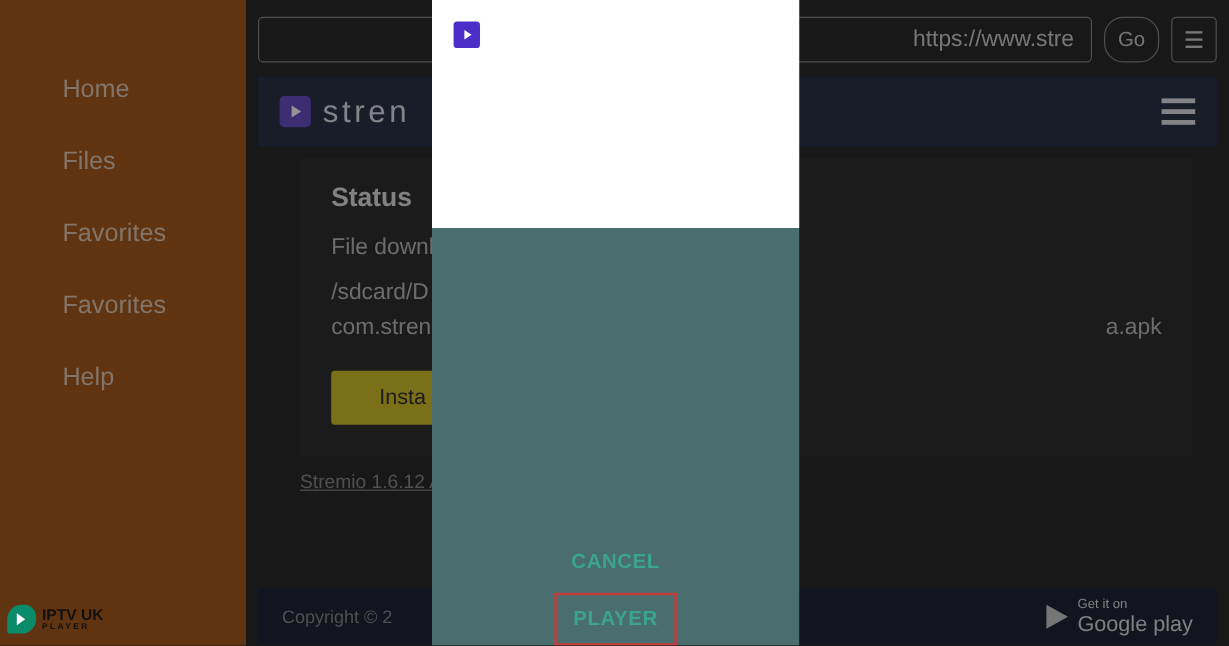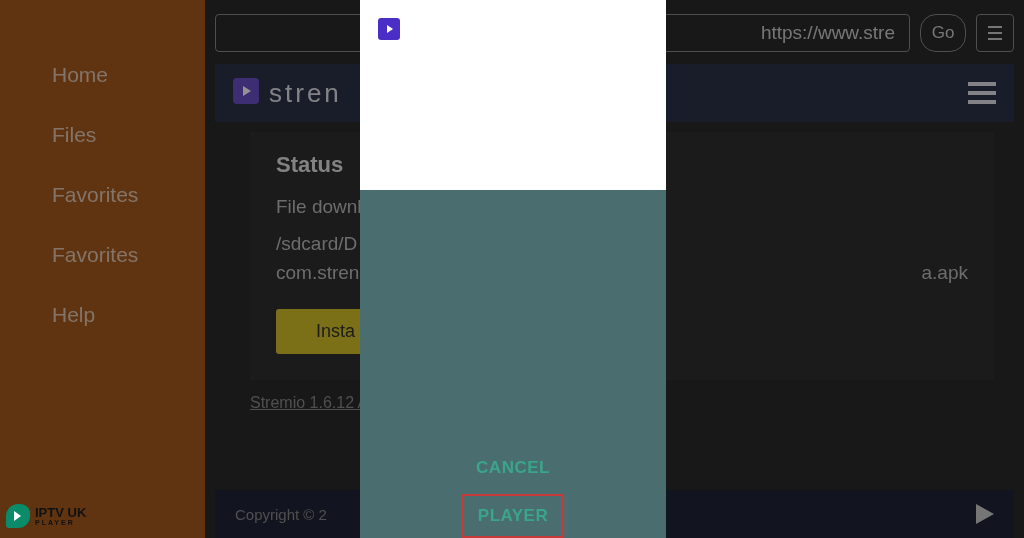--- a/index.html
+++ b/index.html
@@ -10,21 +10,21 @@
 .sidebar-item.active { font-weight: bold; color: #fff; }
 
 .main { position: absolute; left: 205px; top: 0; width: 819px; height: 538px; background: #2a2a2a; }
 .url-bar-row { display: flex; padding: 14px 10px 0 10px; gap: 10px; align-items: center; }
 .url-bar { flex: 1; height: 38px; border: 1px solid #888; border-radius: 4px; background: transparent; color: #ccc; padding: 0 14px; font-size: 19px; text-align: right; }
 .go-btn { width: 46px; height: 38px; border: 1px solid #888; border-radius: 16px; background: transparent; color: #ccc; font-size: 17px; }
 .menu-btn { width: 38px; height: 38px; border: 1px solid #888; border-radius: 4px; background: transparent; color: #ccc; display: flex; flex-direction: column; justify-content: center; align-items: center; gap: 4px; }
 .menu-btn span { width: 14px; height: 2px; background: #ccc; }
 
 .site-header { margin: 12px 10px 0 10px; background: #2b3147; height: 58px; display: flex; align-items: center; padding: 0 18px; justify-content: space-between; }
-.site-logo { display: flex; align-items: flex-start; gap: 10px; }
+.site-logo { display: flex; align-items: center; gap: 10px; }
 .site-logo-icon { width: 26px; height: 26px; background: #6a4ec7; border-radius: 4px; display: flex; align-items: center; justify-content: center; }
 .site-logo-icon::after { content: ''; width: 0; height: 0; border-left: 8px solid #fff; border-top: 5px solid transparent; border-bottom: 5px solid transparent; margin-left: 2px; }
 .site-logo-text { color: #e0e0e8; font-size: 26px; letter-spacing: 3px; font-weight: 300; }
 .site-hamburger { display: flex; flex-direction: column; gap: 5px; }
 .site-hamburger span { width: 28px; height: 4px; background: #e0e0e8; }
 
 .status-panel { margin: 10px 30px 0 45px; background: #2f2f2f; padding: 20px 26px 26px 26px; }
 .status-title { color: #e0e0e0; font-size: 22px; font-weight: bold; margin-bottom: 18px; }
 .status-text { color: #bbb; font-size: 19px; margin-bottom: 12px; }
 .status-path { color: #bbb; font-size: 19px; line-height: 1.5; margin-bottom: 22px; }
@@ -105,20 +105,24 @@
       <button class="install-btn">Insta</button>
     </div>
   </div>
 
   <a class="dl-link">Stremio 1.6.12 A</a>
 
   <div class="footer">
     <div class="footer-text">Copyright © 2</div>
     <div class="gplay">
       <div class="gplay-icon"></div>
+      <div class="gplay-text">
+        <span class="small">Get it on</span>
+        <span class="big">Google play</span>
+      </div>
     </div>
   </div>
 </div>
 
 <div class="dim-overlay"></div>
 
 <div class="modal">
   <div class="modal-header">
     <div class="modal-app-icon"></div>
   </div>

